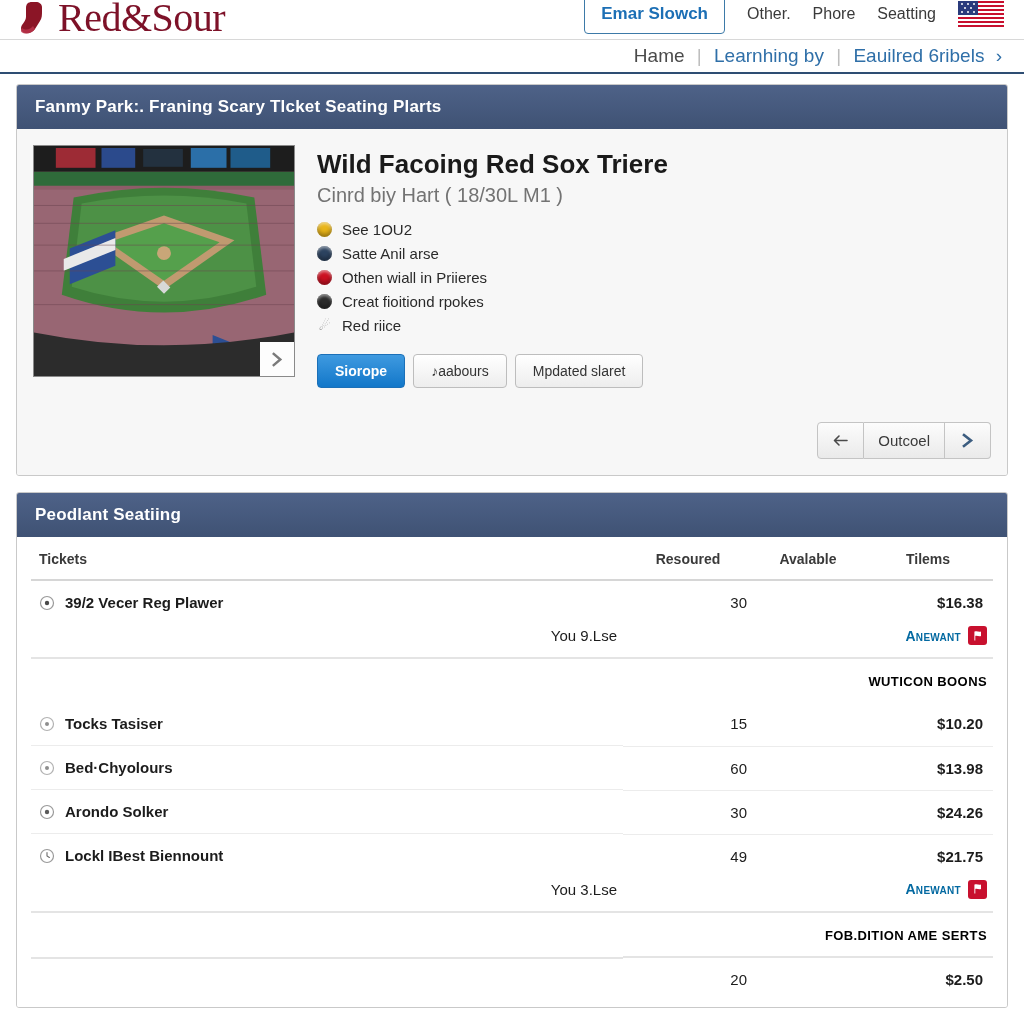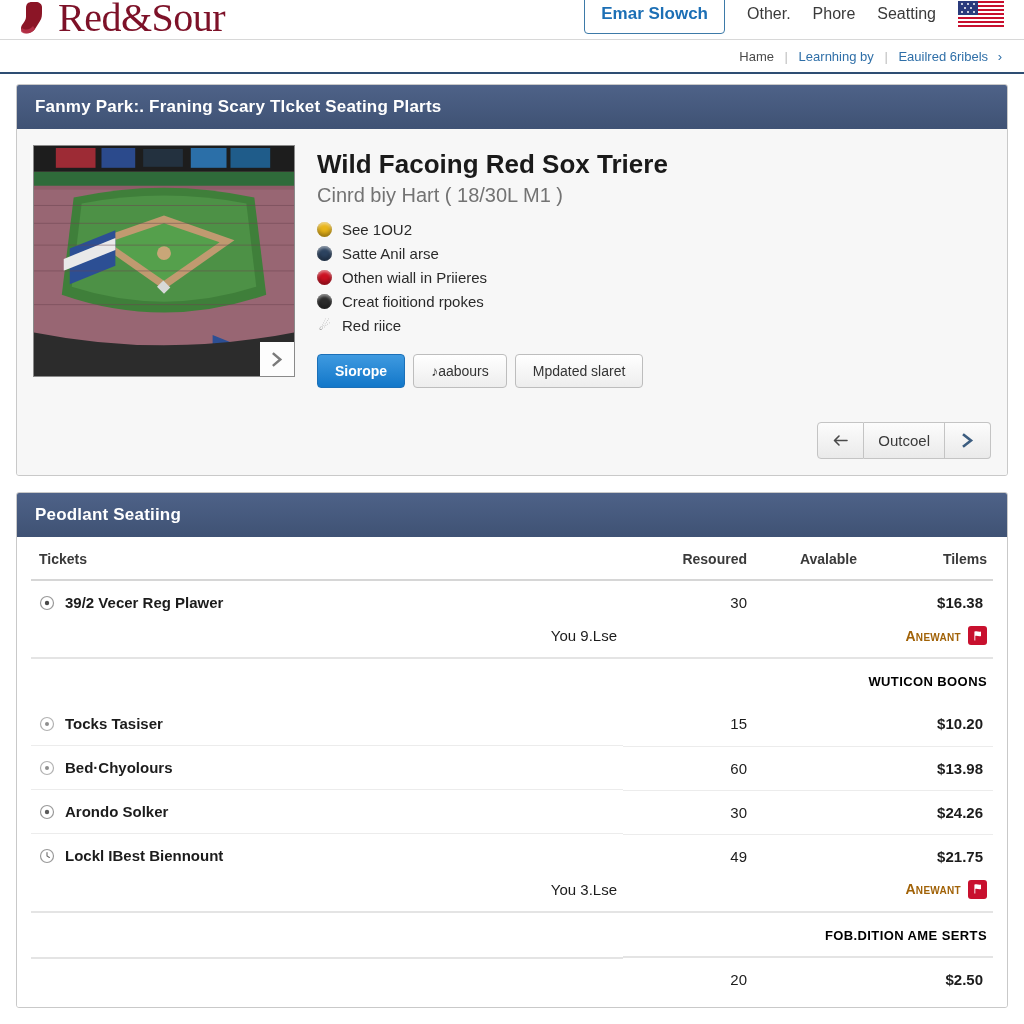--- a/index.html
+++ b/index.html
@@ -67,21 +67,21 @@
   
   .crumbbar {
     height: 34px;
     border-bottom: 2px solid #2e4d73;
     display: flex;
     align-items: center;
     justify-content: flex-end;
     padding-right: 22px;
     background: #fff;
   }
-  .crumbs { font-size: 13px; color: #4a4a4a; white-space: nowrap; margin-left: 24px; }
+  .crumbs { font-size: 19px; color: #4a4a4a; white-space: nowrap; margin-left: 24px; }
   .crumbs .sep { color: #bdbdbd; margin: 0 7px; }
   .crumbs a { color: #2f6fa8; text-decoration: none; }
   .crumbs .chev { color: #2f6fa8; margin-left: 6px; }
 
   
   .wrap { padding: 10px 16px 0 16px; }
   .panel {
     border: 1px solid #c9c9c9;
     border-radius: 3px;
     background: #f7f7f7;
@@ -175,21 +175,21 @@
   .pg:last-child { border-radius: 0 4px 4px 0; }
   .pg svg { width: 17px; height: 15px; }
 
   
   .tpanel-body { padding: 0 14px 6px 14px; background: #ffffff; }
   table.tix { width: 100%; border-collapse: collapse; }
   table.tix th {
     font-size: 14px; font-weight: bold; color: #3a3a3a;
     padding: 14px 6px 12px 6px;
     border-bottom: 2px solid #d6d6d6;
-    text-align: right;
+    text-align: center;
   }
   table.tix th.lft { text-align: left; padding-left: 8px; }
   table.tix td {
     font-size: 15px; color: #1c1c1c;
     padding: 13px 6px;
     text-align: right;
     vertical-align: middle;
   }
   table.tix td.name {
     text-align: left; padding-left: 8px;
@@ -203,21 +203,21 @@
   .res-col { width: 130px; }
   .price-col { width: 130px; }
 
   .noterow td { padding-top: 2px !important; padding-bottom: 12px !important; }
   .note-left { font-size: 14px; color: #3c3c3c; font-weight: normal !important; }
   .anewant {
     display: inline-flex; align-items: center; gap: 7px;
     justify-content: flex-end;
   }
   .anewant .lbl {
-    color: #a16207; font-weight: bold; font-size: 14px;
+    color: #0369a1; font-weight: bold; font-size: 14px;
     font-variant: small-caps; letter-spacing: 0.3px;
   }
   .anewant .badge {
     width: 19px; height: 19px; border-radius: 3px;
     background: #c8102e;
     display: inline-flex; align-items: center; justify-content: center;
   }
   .anewant .badge svg { width: 12px; height: 12px; }
 
   .grouprow td {

